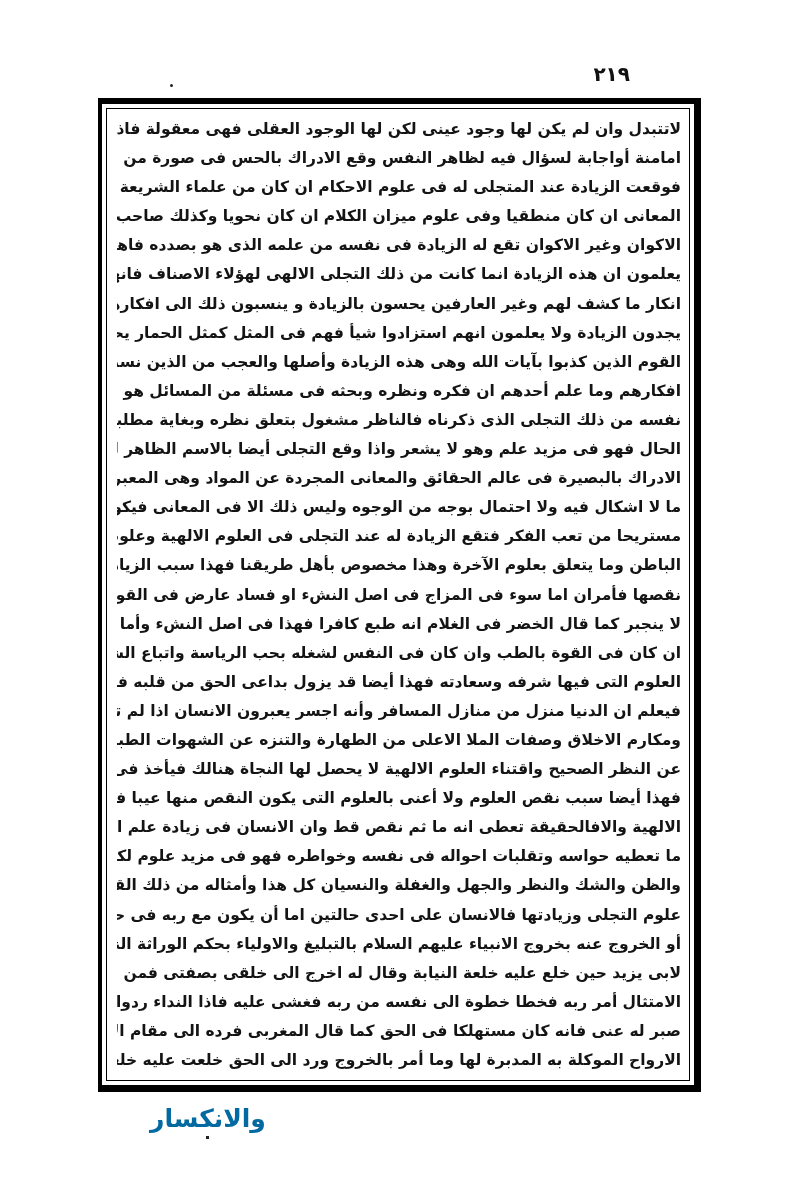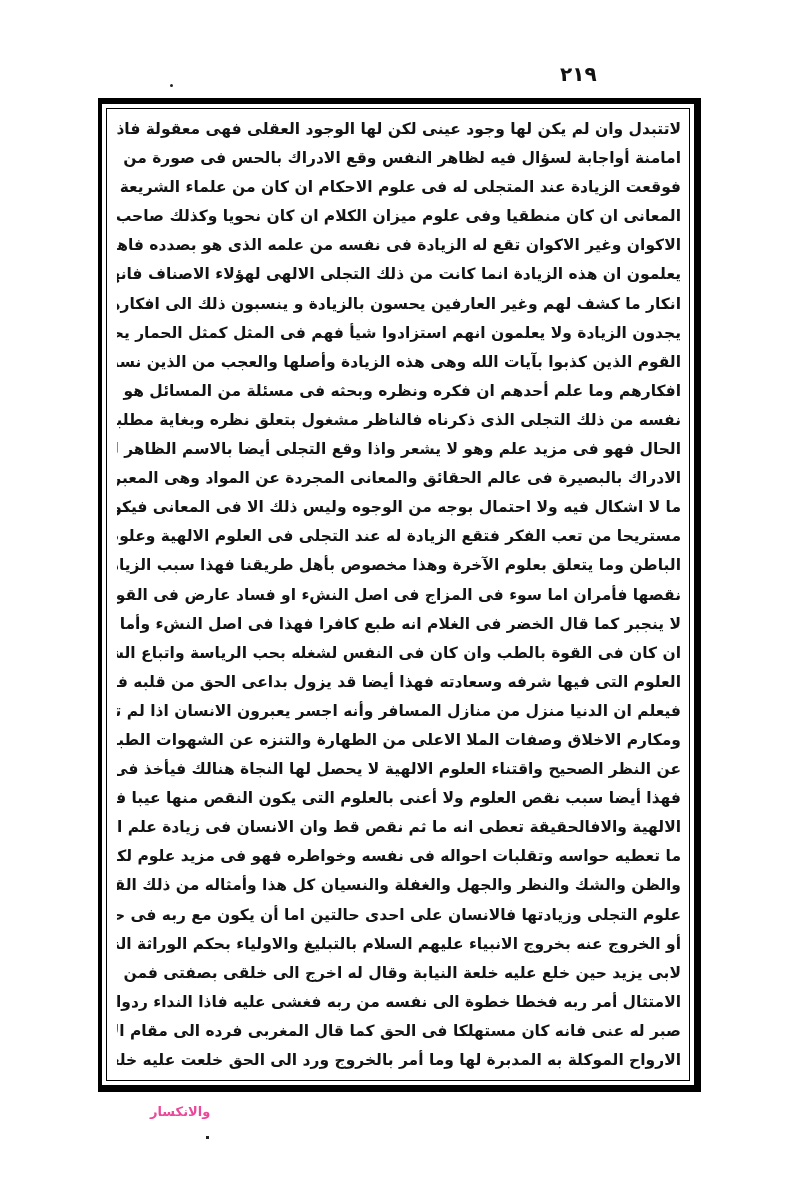--- a/index.html
+++ b/index.html
@@ -13,21 +13,21 @@
     position: relative;
     overflow: hidden;
     font-family: "DejaVu Sans", sans-serif;
     color: #111111;
   }
   .page-number {
     position: absolute;
     top: 62px;
     left: 560px;
     width: 70px;
-    text-align: left;
+    text-align: right;
     font-size: 20px;
     font-weight: bold;
     direction: rtl;
     letter-spacing: 1px;
   }
   .stray-mark {
     position: absolute;
     top: 84px;
     left: 170px;
     width: 3px;
@@ -77,24 +77,24 @@
     text-align: justify;
     text-align-last: justify;
     direction: rtl;
     font-weight: bold;
     color: #141414;
   }
   .catchword {
     position: absolute;
     top: 1104px;
     left: 150px;
-    font-size: 13px;
+    font-size: 25px;
     font-weight: bold;
     direction: rtl;
-    color: #ec4899;
+    color: #0369a1;
   }
   .catch-dot {
     position: absolute;
     top: 1136px;
     left: 206px;
     width: 3px;
     height: 3px;
     background: #222;
   }
 </style>

